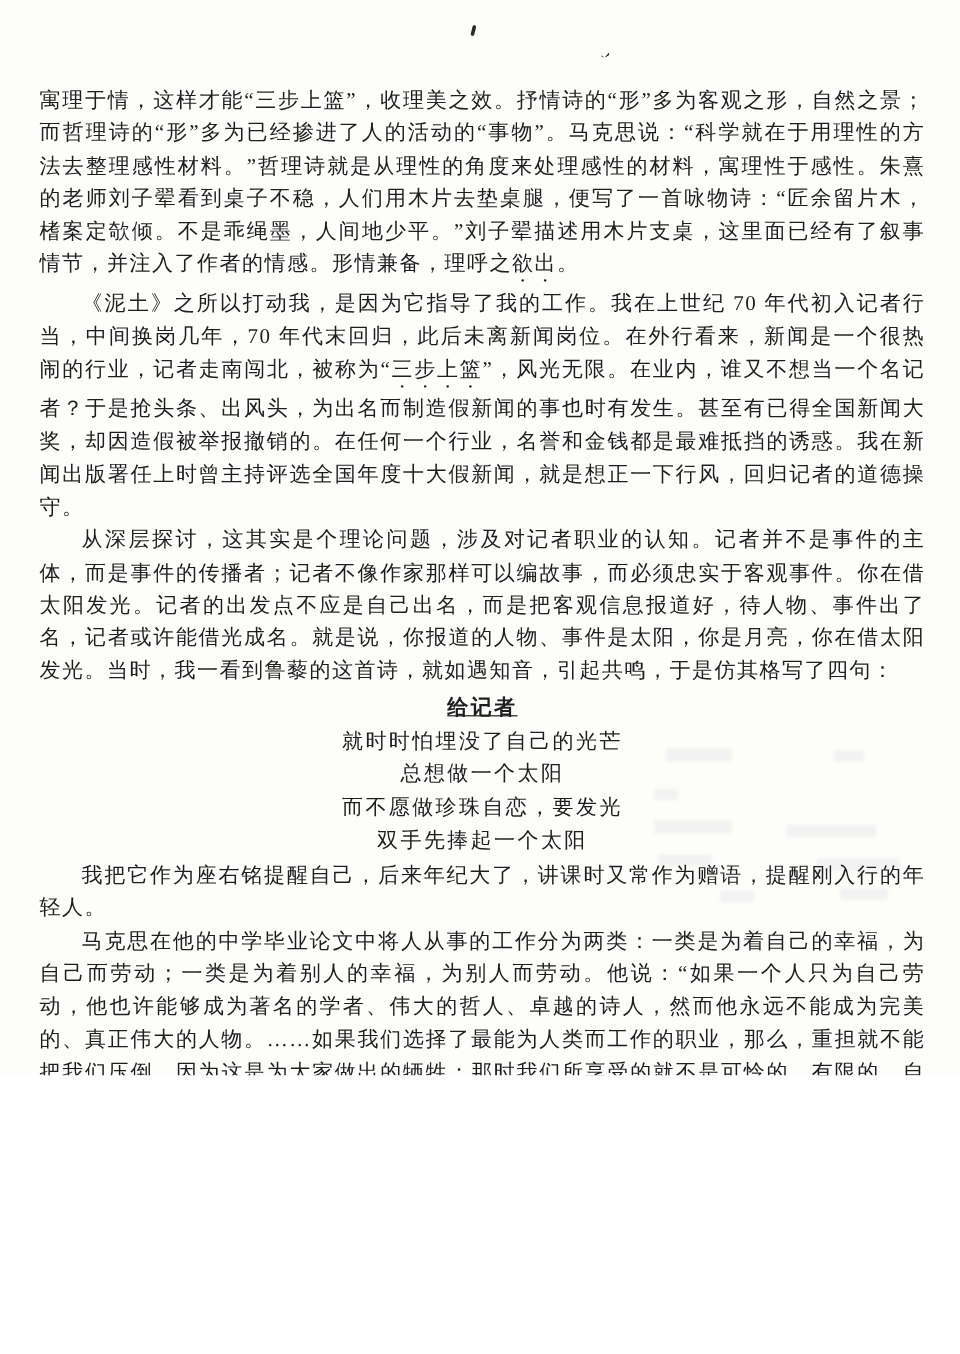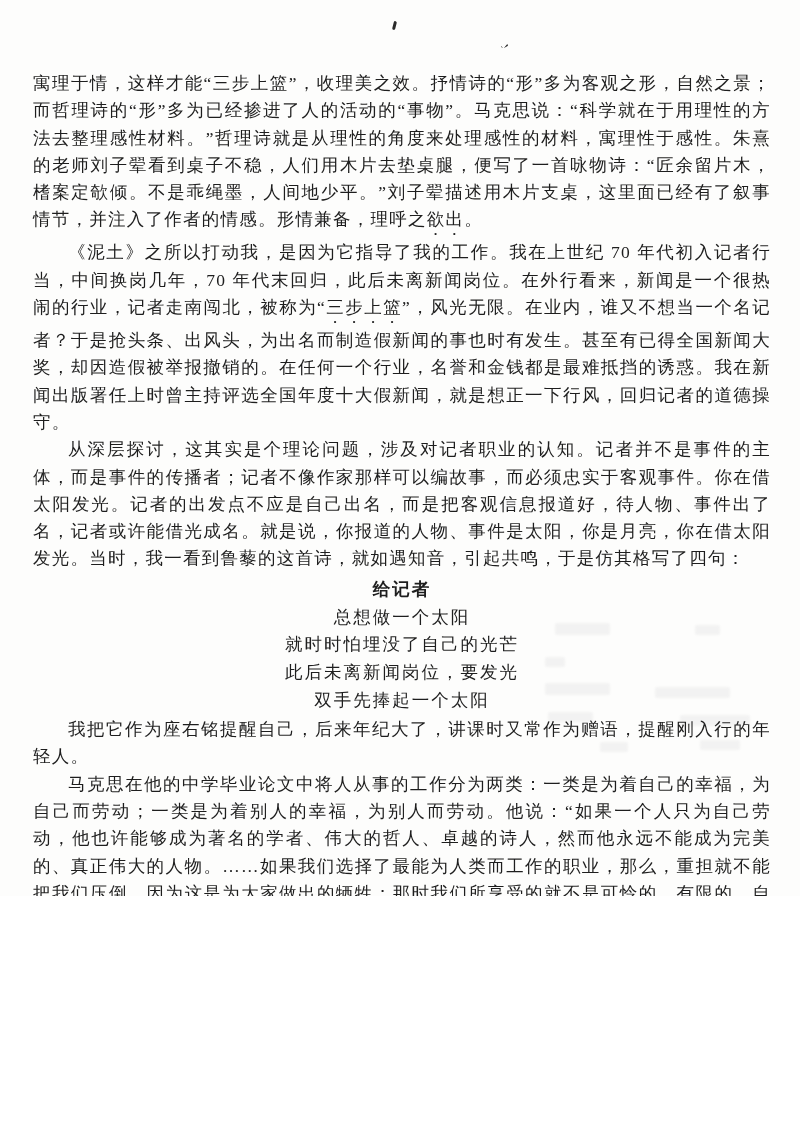--- a/index.html
+++ b/index.html
@@ -43,20 +43,21 @@
     text-emphasis-position: under right;
   }
   .poem {
     margin: 2px 0 2px 0;
     text-align: center;
   }
   .poem-title {
     font-weight: 700;
     letter-spacing: 2px;
     line-height: 29px;
+    text-decoration: underline;
   }
   .poem-line {
     line-height: 27.6px;
     letter-spacing: 2px;
   }
   .footer {
     position: absolute;
     left: 0;
     top: 1062px;
     width: 800px;
@@ -103,23 +104,23 @@
 
     <div>
         <p class="para"><span>寓理于情，这样才能“三步上篮”，收理美之效。抒情诗的“形”多为客观之形，自然之景；而哲理诗的“形”多为已经掺进了人的活动的“事物”。马克思说：“科学就在于用理性的方法去整理感性材料。”哲理诗就是从理性的角度来处理感性的材料，寓理性于感性。朱熹的老师刘子翚看到桌子不稳，人们用木片去垫桌腿，便写了一首咏物诗：“匠余留片木，榰案定欹倾。不是乖绳墨，人间地少平。”刘子翚描述用木片支桌，这里面已经有了叙事情节，并注入了作者的情感。形情兼备，理呼之</span><span class="emph">欲出</span><span>。</span></p>
         <p class="para indent"><span>《泥土》之所以打动我，是因为它指导了我的工作。我在上世纪 70 年代初入记者行当，中间换岗几年，70 年代末回归，此后未离新闻岗位。在外行看来，新闻是一个很热闹的行业，记者走南闯北，被称为“</span><span class="emph">三步上篮</span><span>”，风光无限。在业内，谁又不想当一个名记者？于是抢头条、出风头，为出名而制造假新闻的事也时有发生。甚至有已得全国新闻大奖，却因造假被举报撤销的。在任何一个行业，名誉和金钱都是最难抵挡的诱惑。我在新闻出版署任上时曾主持评选全国年度十大假新闻，就是想正一下行风，回归记者的道德操守。</span></p>
         <p class="para indent"><span>从深层探讨，这其实是个理论问题，涉及对记者职业的认知。记者并不是事件的主体，而是事件的传播者；记者不像作家那样可以编故事，而必须忠实于客观事件。你在借太阳发光。记者的出发点不应是自己出名，而是把客观信息报道好，待人物、事件出了名，记者或许能借光成名。就是说，你报道的人物、事件是太阳，你是月亮，你在借太阳发光。当时，我一看到鲁藜的这首诗，就如遇知音，引起共鸣，于是仿其格写了四句：</span></p>
       </div>
 
     <div class="poem">
       <div class="poem-title">给记者</div>
       <div>
+          <div class="poem-line">就时时怕埋没了自己的光芒</div>
           <div class="poem-line">总想做一个太阳</div>
-          <div class="poem-line">就时时怕埋没了自己的光芒</div>
-          <div class="poem-line">此后未离新闻岗位，要发光</div>
+          <div class="poem-line">而不愿做珍珠自恋，要发光</div>
           <div class="poem-line">双手先捧起一个太阳</div>
         </div>
     </div>
 
     <div>
         <p class="para indent"><span>我把它作为座右铭提醒自己，后来年纪大了，讲课时又常作为赠语，提醒刚入行的年轻人。</span></p>
         <p class="para indent"><span>马克思在他的中学毕业论文中将人从事的工作分为两类：一类是为着自己的幸福，为自己而劳动；一类是为着别人的幸福，为别人而劳动。他说：“如果一个人只为自己劳动，他也许能够成为著名的学者、伟大的哲人、卓越的诗人，然而他永远不能成为完美的、真正伟大的人物。……如果我们选择了最能为人类而工作的职业，那么，重担就不能把我们压倒，因为这是为大家做出的牺牲；那时我们所享受的就不是可怜的、有限的、自私的乐趣。我们的幸福将属于千百万人，我们的事业将悄然无声地存在下去，但是它会永远发挥作用。而面对我们的骨灰，高尚的人们将洒下热泪。”（《青年在选择职业时的考虑》）马克思的这一段话很经典，是他对人生观的诗意表达。</span></p>
         <p class="para indent"><span>2018 年，是中国改革开放 40 周年，那年的 12 月 18 日，中央举行了隆重的纪念大会，并表彰了全国改革有功的代表人物 100 名。各行各业都有，从经济学家到歌唱家、运动员，从厉以宁到李谷</span></p>
       </div>
 

